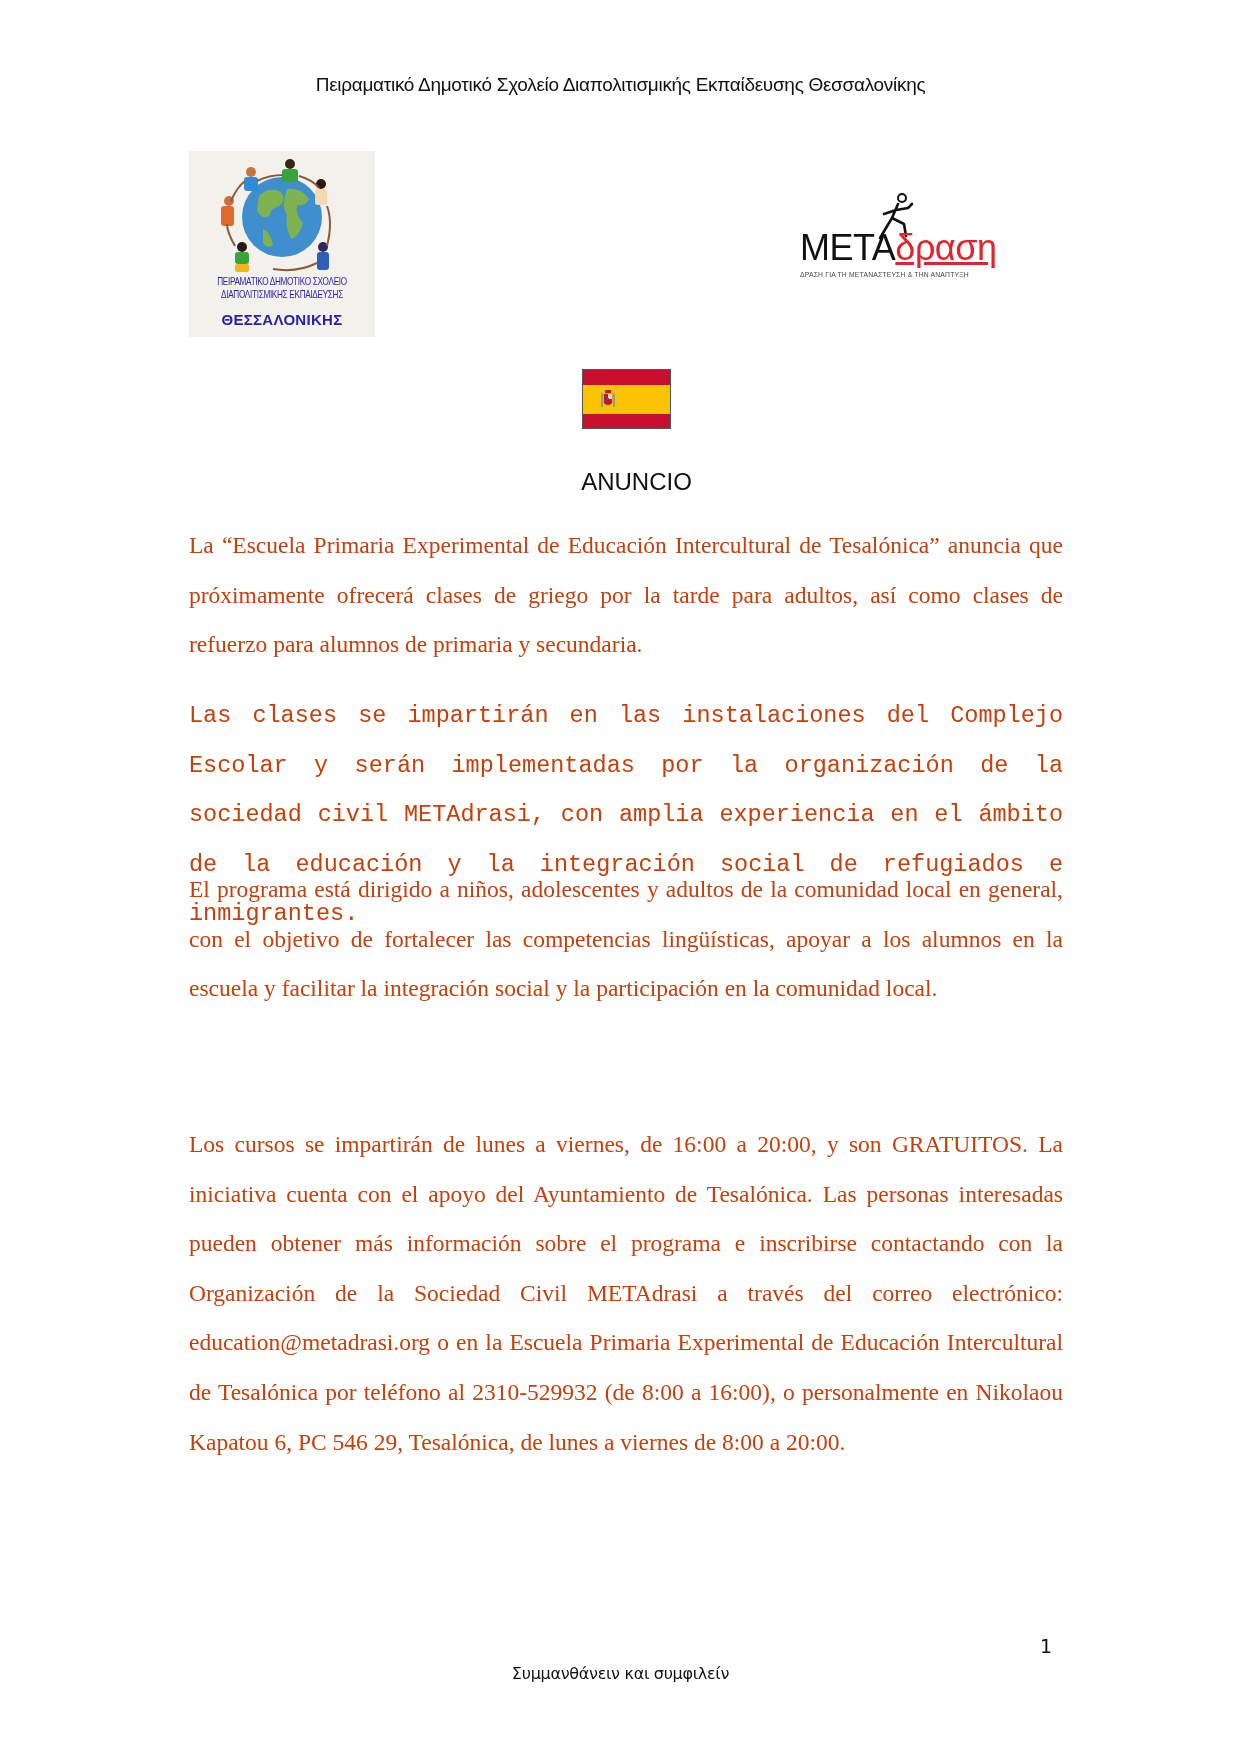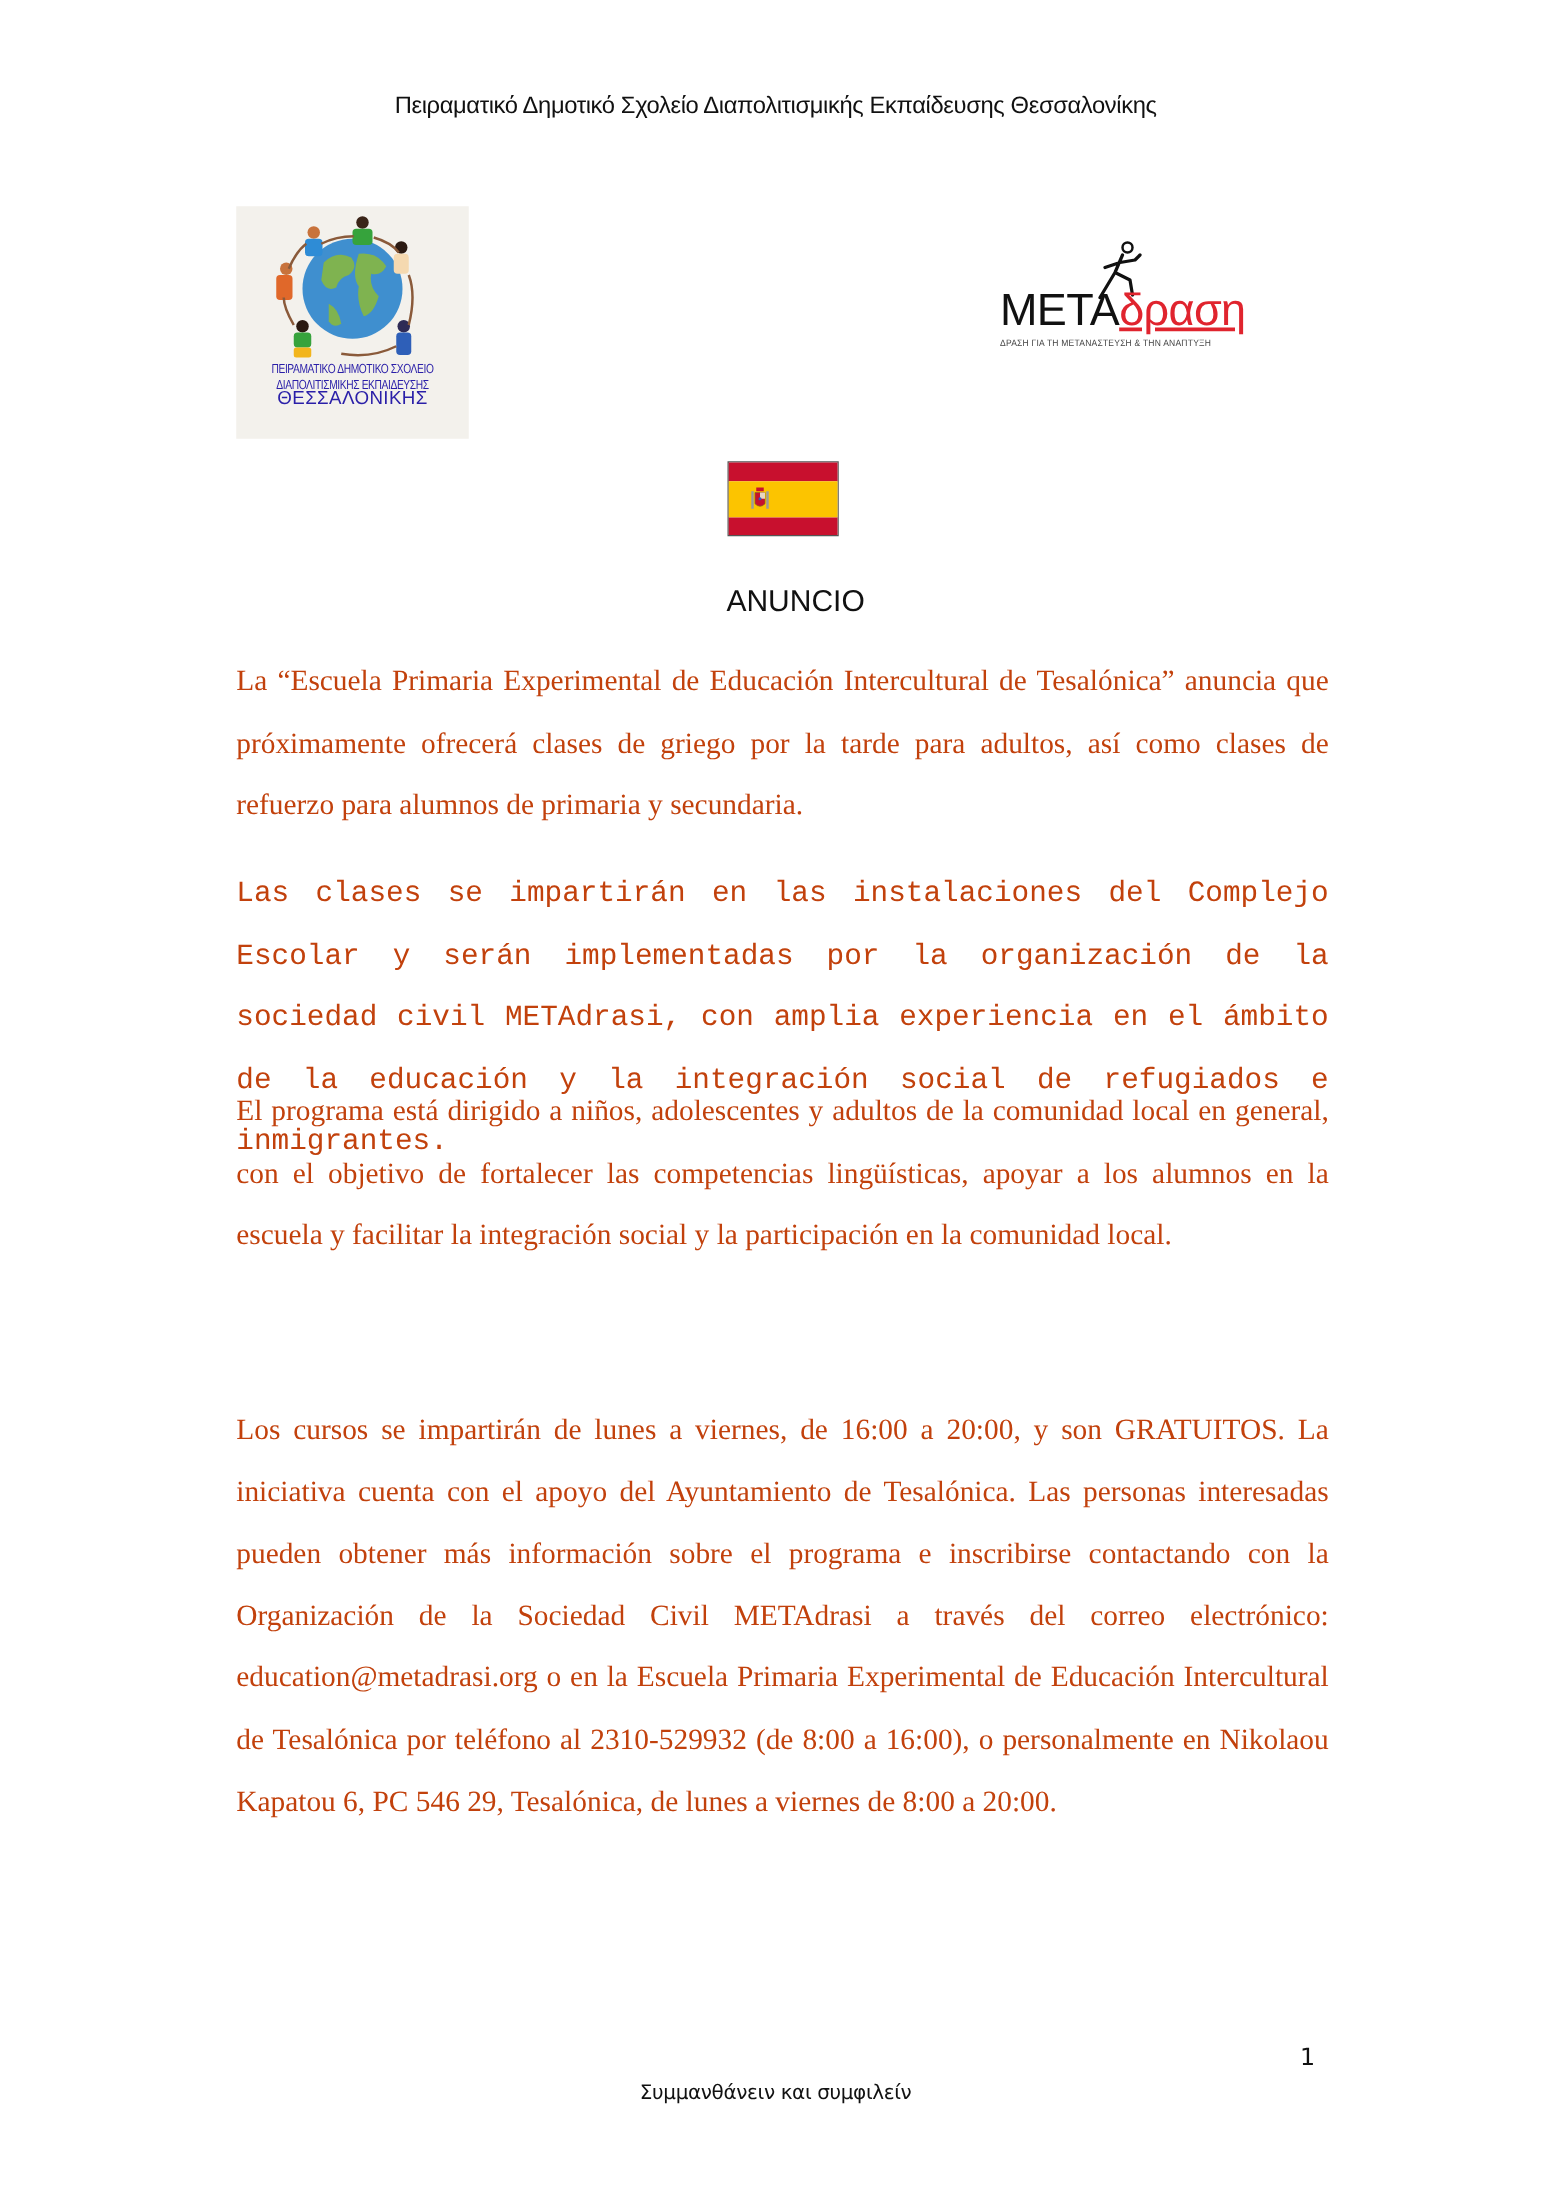--- a/index.html
+++ b/index.html
@@ -4,30 +4,29 @@
 <style>
   html, body { margin: 0; padding: 0; background: #ffffff; }
   body { width: 1241px; height: 1755px; position: relative; overflow: hidden; color: #111; }
   .hdr {
     position: absolute; top: 74px; left: 0; width: 1241px; text-align: center;
     font-family: Liberation Sans, sans-serif; font-size: 19px; letter-spacing: -0.3px; color: #111;
   }
   .logo-school {
     position: absolute; left: 189px; top: 151px; width: 186px; height: 186px;
     background: #f3f1ec;
-    margin-top: 14px;
   }
   .logo-school svg { position: absolute; left: 0; top: 0; }
   .logo-school .ls-text {
     position: absolute; left: 0; width: 186px; text-align: center;
     font-family: "Liberation Sans", sans-serif; color: #2a1fa8; line-height: 1;
   }
   .ls-l1 { top: 125px; font-size: 10.5px; letter-spacing: -0.4px; transform: scaleX(0.78); transform-origin: center; }
   .ls-l2 { top: 138px; font-size: 10.5px; letter-spacing: -0.4px; transform: scaleX(0.78); transform-origin: center; }
-  .ls-l3 { top: 146px; font-size: 15px; font-weight: normal; letter-spacing: 0.3px; }
+  .ls-l3 { top: 161px; font-size: 15px; font-weight: bold; letter-spacing: 0.3px; }
 
   .logo-meta { position: absolute; left: 790px; top: 192px; width: 215px; height: 90px; }
   .logo-meta .word {
     position: absolute; left: 10px; top: 38px; font-family: "Liberation Sans", sans-serif;
     font-size: 36px; letter-spacing: -0.5px; line-height: 1; white-space: nowrap;
   }
   .logo-meta .word .meta { color: #111; }
   .logo-meta .word .drasi { color: #e0242e; text-decoration: underline; }
   .logo-meta .tag {
     position: absolute; left: 10px; top: 78px; font-family: "Liberation Sans", sans-serif;

